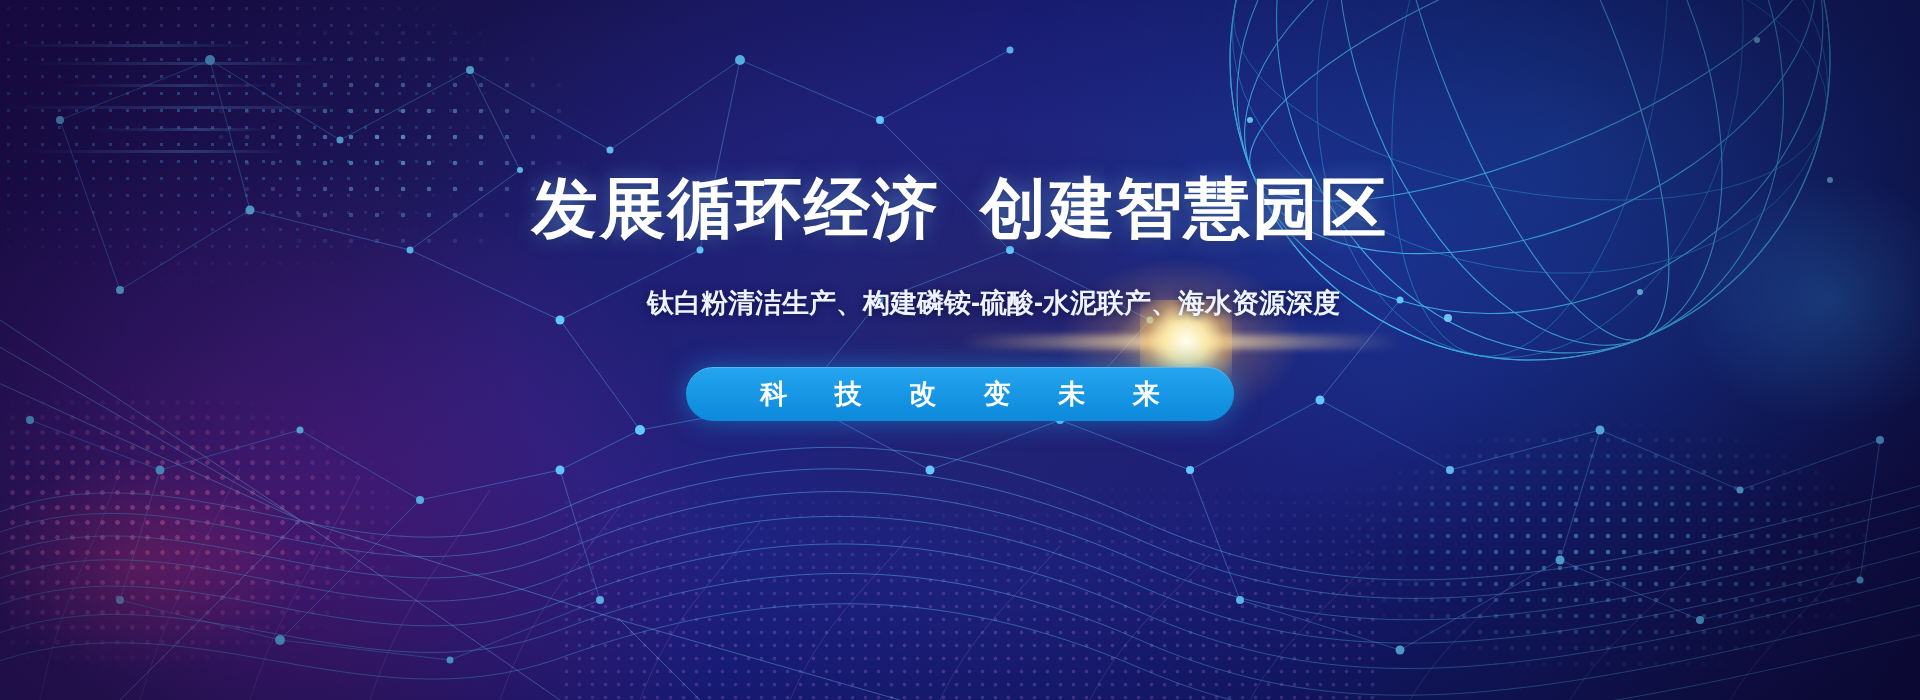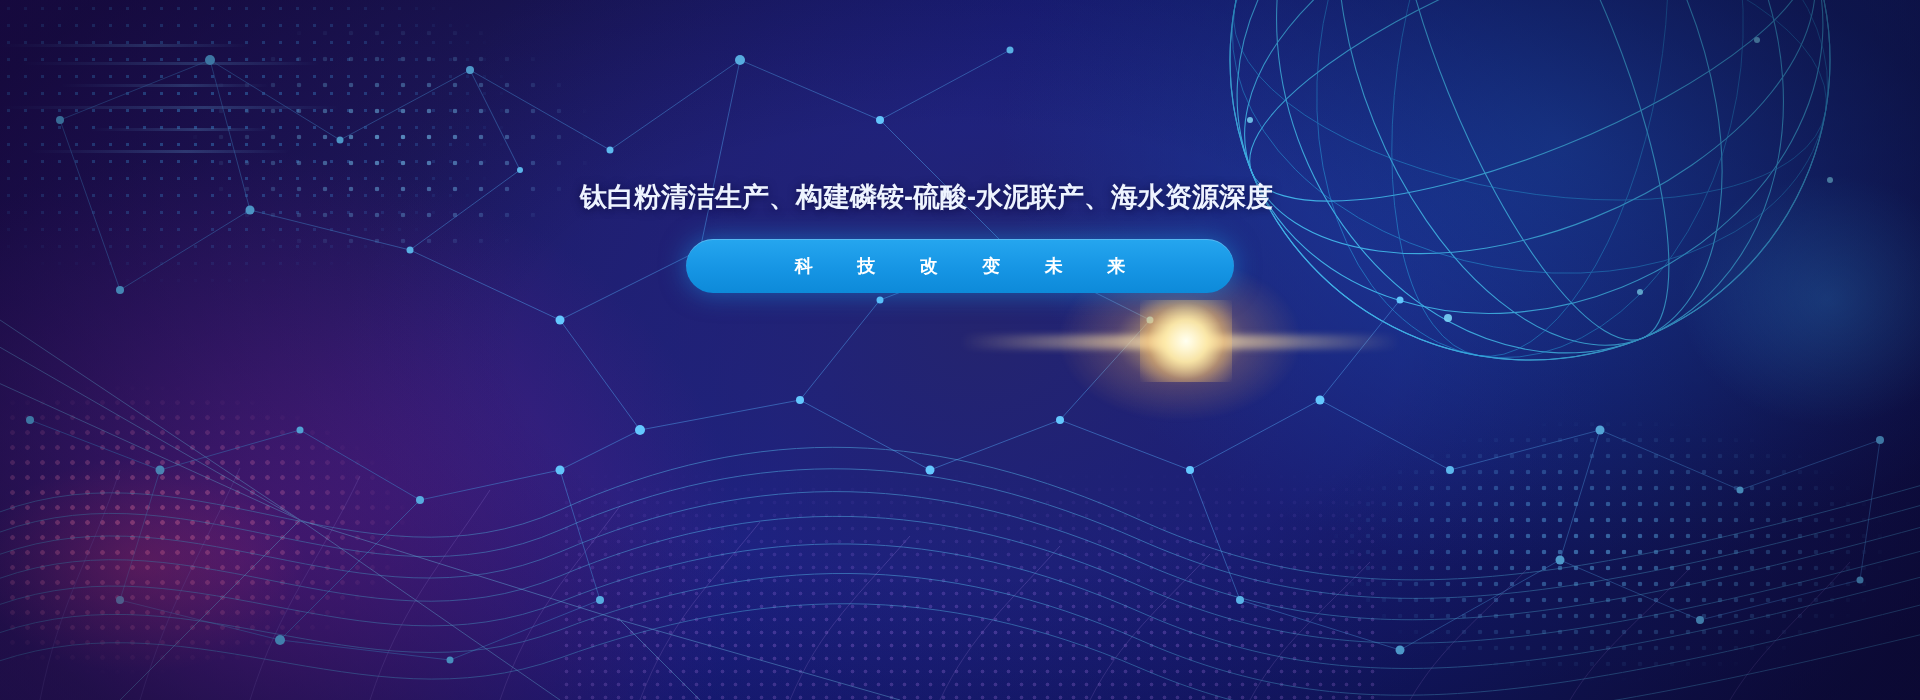--- a/index.html
+++ b/index.html
@@ -104,41 +104,41 @@
     margin:0;
     font-size:66px;
     font-weight:700;
     letter-spacing:2px;
     color:#ffffff;
     line-height:1.12;
     text-shadow:0 0 18px rgba(120,190,255,.55), 0 2px 10px rgba(10,10,60,.85);
     white-space:pre;
   }
   .subtitle{
-    margin:4px 0 0 0;
+    margin:36px 0 0 0;
     width:760px;
     font-size:27px;
     font-weight:700;
     line-height:1.62;
     color:#eef4ff;
     text-shadow:0 1px 8px rgba(10,10,60,.8);
-    text-align:left;
+    text-align:right;
   }
   .subtitle p{margin:0;}
   .cta{
-    margin-top:19px;
+    margin-top:41px;
     min-width:548px;
     height:54px;
     border:none;
     border-radius:27px;
     background:linear-gradient(180deg,#25a6ef 0%,#1695e4 55%,#0d8ad9 100%);
     box-shadow:0 0 26px rgba(26,150,230,.55), inset 0 1px 0 rgba(255,255,255,.22);
     color:#ffffff;
-    font-family:Liberation Serif, serif;
-    font-size:18px;
+    font-family:Liberation Sans, sans-serif;
+    font-size:27px;
     font-weight:700;
     letter-spacing:20px;
     text-indent:20px;
     cursor:pointer;
     white-space:pre;
   }
 </style>
 </head>
 <body>
 
@@ -290,20 +290,21 @@
         <path d="M300 520 L560 700"></path>
         <path d="M300 520 L120 700"></path>
       <path d="M620 620 L900 700"></path>
         <path d="M620 620 L700 700"></path>
     </g>
   </svg>
 
   <div class="layer vignette"></div>
 
   <div class="content">
+    <h1 class="headline">发展循环经济  创建智慧园区</h1>
 
     <div class="subtitle">
       <p>钛白粉清洁生产、构建磷铵-硫酸-水泥联产、海水资源深度</p>
     </div>
 
     <button class="cta">科 技 改 变 未 来</button>
   </div>
 </div>
 
 </body></html>

